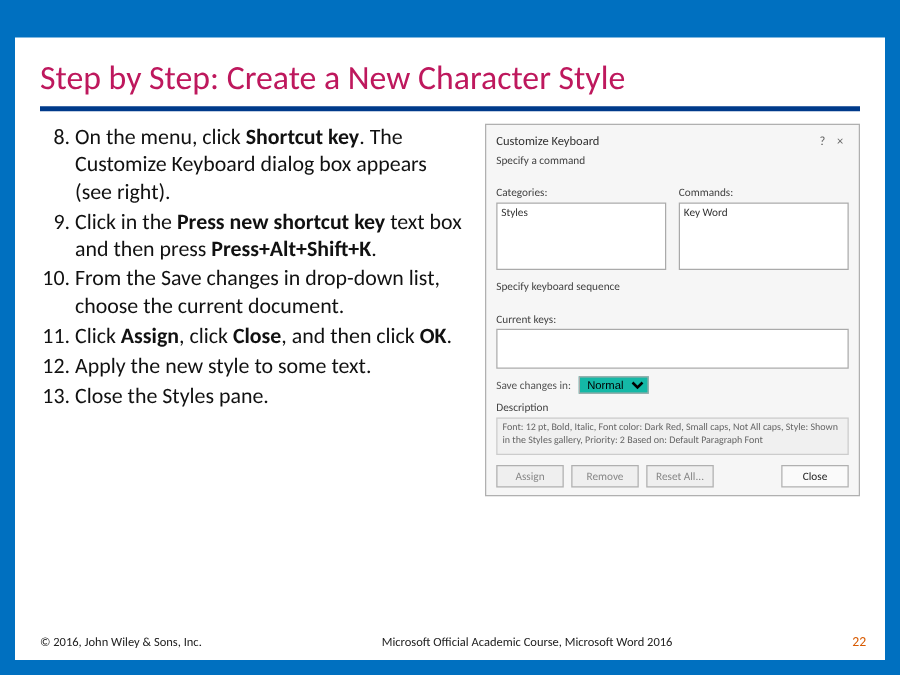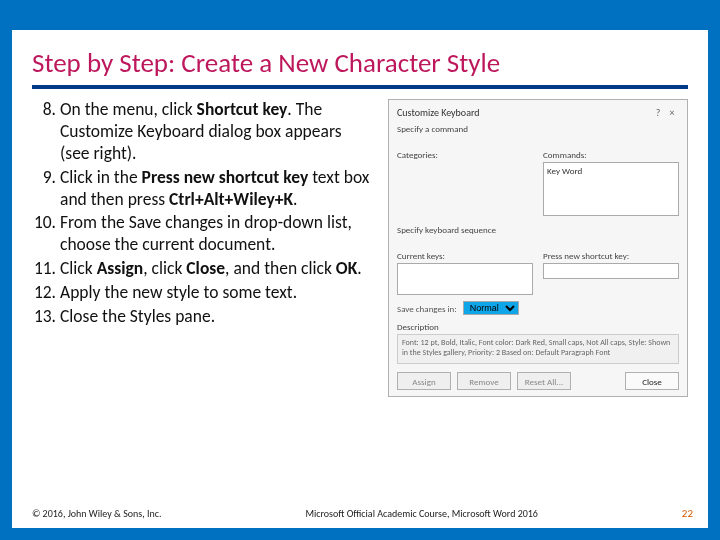--- a/index.html
+++ b/index.html
@@ -58,21 +58,21 @@
     background:#fff; border:1px solid #aaa; height:54px;
     font-size:9px; padding:2px 3px; color:#333;
     overflow:hidden;
   }
   .textbox {
     background:#fff; border:1px solid #aaa; height:16px;
     font-size:9px; padding:1px 3px; color:#333;
   }
   .savechg-row { display:flex; align-items:center; gap:6px; margin:6px 0; }
   .savechg-row select {
-    font-size:9px; height:14px; border:1px solid #aaa; background:#0ea5e9;
+    font-size:9px; height:14px; border:1px solid #aaa; background:#14b8a6;
     padding:0 2px;
   }
   .desc-box {
     border:1px solid #ccc; background:#f0f0f0;
     padding:3px 4px; font-size:8px; color:#666;
     line-height:1.2; height:30px; overflow:hidden;
   }
   .btn-row { display:flex; gap:6px; margin-top:8px; align-items:center; }
   .dlg-btn {
     border:1px solid #b0b0b0; background:#efefef;
@@ -95,55 +95,52 @@
 
 <div class="slide">
 
   <div class="title">Step by Step: Create a New Character Style</div>
 
   <div class="content-row">
 
     <div class="steps">
       <ol class="steps-list" id="steps-list" start="8">
           <li>On the menu, click <span class="bold">Shortcut key</span>. The Customize Keyboard dialog box appears (see right).</li>
-          <li>Click in the <span class="bold">Press new shortcut key</span> text box and then press <span class="bold">Ctrl+Alt+Wiley+K</span>.</li>
+          <li>Click in the <span class="bold">Press new shortcut key</span> text box and then press <span class="bold">Press+Alt+Shift+K</span>.</li>
           <li>From the Save changes in drop-down list, choose the current document.</li>
           <li>Click <span class="bold">Assign</span>, click <span class="bold">Close</span>, and then click <span class="bold">OK</span>.</li>
           <li>Apply the new style to some text.</li>
           <li>Close the Styles pane.</li>
         </ol>
     </div>
 
     <div class="dialog">
       <div class="dialog-title-row">
         <span class="dialog-title">Customize Keyboard</span>
         <span class="dialog-sysbtn">?</span>
         <span class="dialog-sysbtn">×</span>
       </div>
 
       <div class="section-lbl">Specify a command</div>
       <div class="two-col">
         <div class="col">
           <div class="col-lbl">Categories:</div>
+          <div class="listbox">Styles</div>
         </div>
         <div class="col">
           <div class="col-lbl">Commands:</div>
           <div class="listbox">Key Word</div>
         </div>
       </div>
 
       <div class="section-lbl" style="margin-top:8px;">Specify keyboard sequence</div>
       <div class="two-col">
         <div class="col">
           <div class="col-lbl">Current keys:</div>
           <div class="listbox" style="height:32px;"></div>
-        </div>
-        <div class="col">
-          <div class="col-lbl">Press new shortcut key:</div>
-          <div class="textbox"></div>
         </div>
       </div>
 
       <div class="savechg-row">
         <span>Save changes in:</span>
         <select>
           <option>Normal</option>
         </select>
       </div>
 

